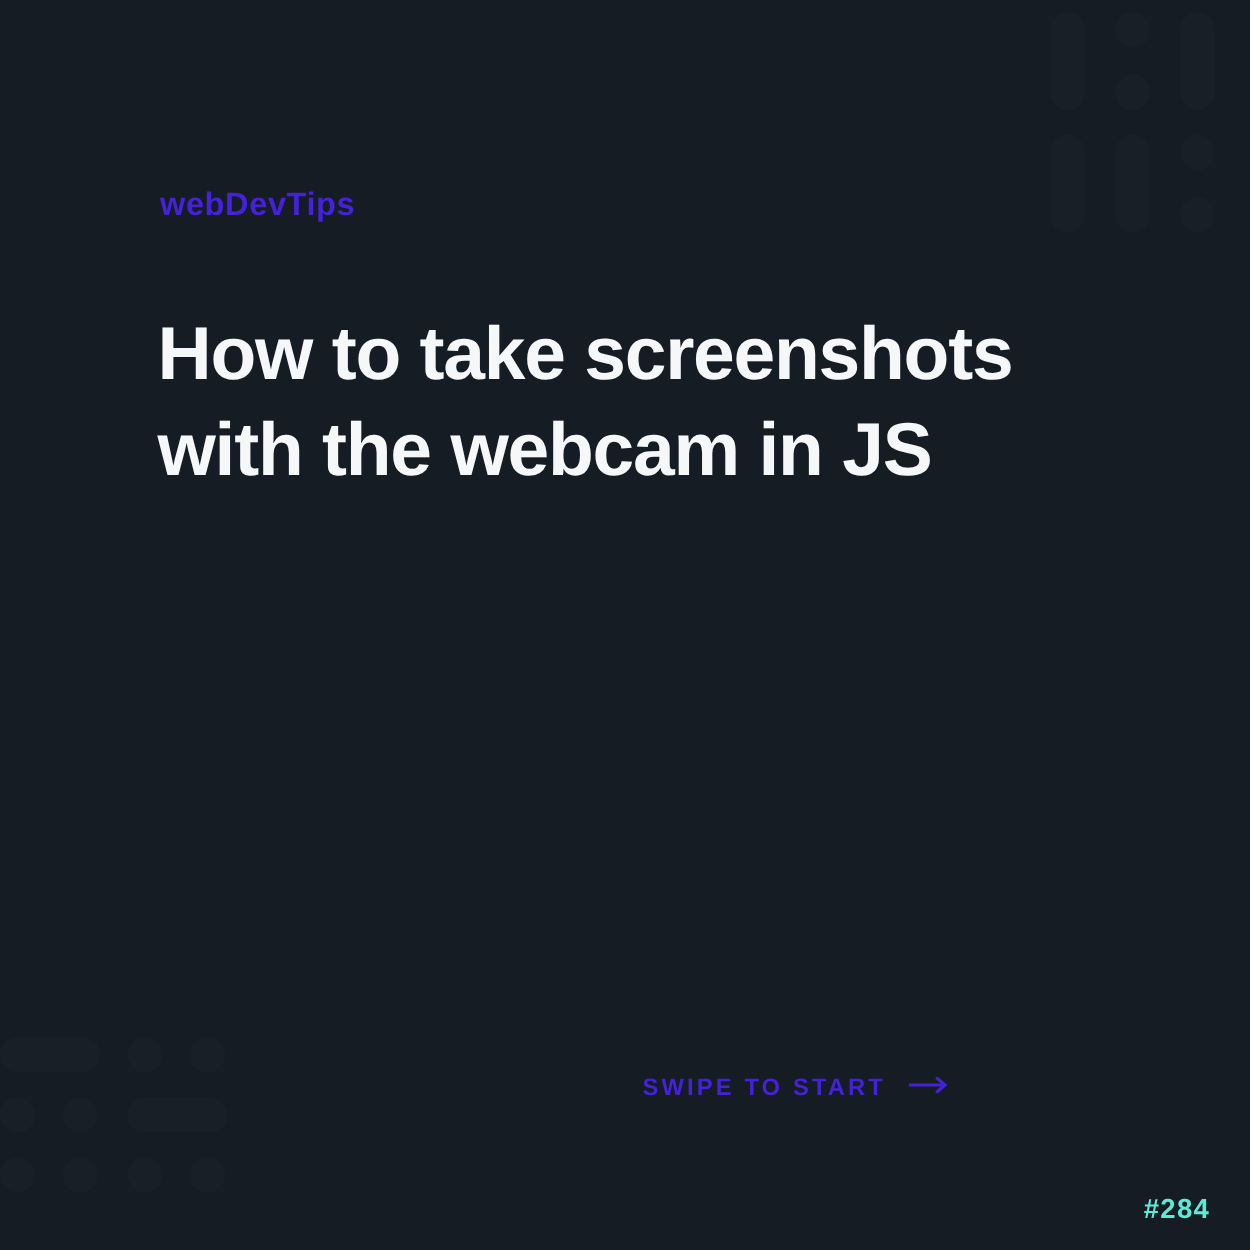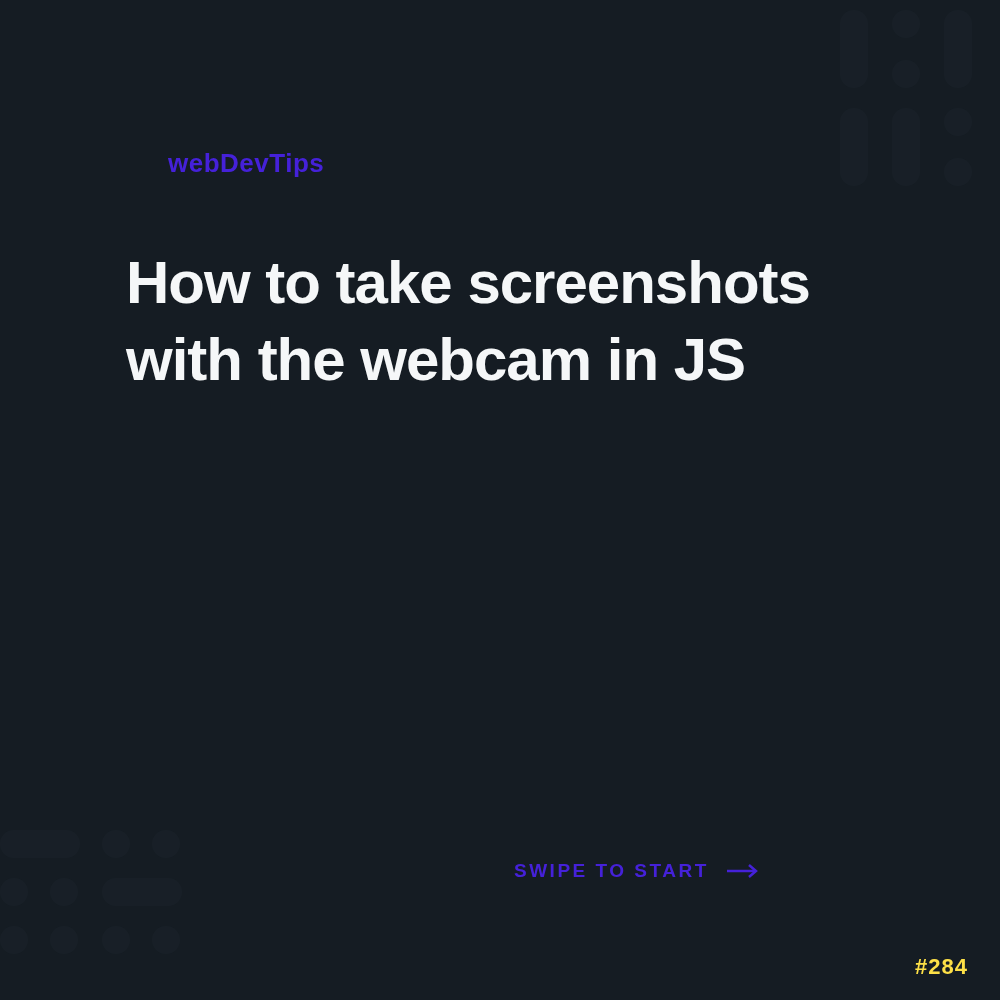--- a/index.html
+++ b/index.html
@@ -48,41 +48,40 @@
     }
     
     .brand {
       position: absolute;
       top: 148px;
       left: 128px;
       color: #4521d9;
       font-size: 26px;
       font-weight: 600;
       letter-spacing: 0.5px;
-      margin-left: 40px;
     }
     
     .title {
       position: absolute;
       top: 245px;
       left: 126px;
       right: 100px;
       color: #f5f7f8;
       font-size: 60px;
       font-weight: 900;
       line-height: 1.28;
       letter-spacing: -1px;
     }
     
     .swipe {
       position: absolute;
       bottom: 118px;
       left: 514px;
       display: flex;
-      align-items: center;
+      align-items: flex-start;
       gap: 18px;
     }
     
     .swipe-text {
       color: #4521d9;
       font-size: 19px;
       font-weight: 700;
       letter-spacing: 2.5px;
     }
     
@@ -90,21 +89,21 @@
       width: 32px;
       height: 16px;
       display: flex;
       align-items: center;
     }
     
     .counter {
       position: absolute;
       bottom: 20px;
       right: 32px;
-      color: #fde047;
+      color: #5eead4;
       font-size: 22px;
       font-weight: 800;
       letter-spacing: 1px;
     }
   </style>
 </head>
 <body>
 
 <div class="decoration-top-right">
   <div class="pill" style="width:28px; height:78px; top:0; left:0;"></div>

